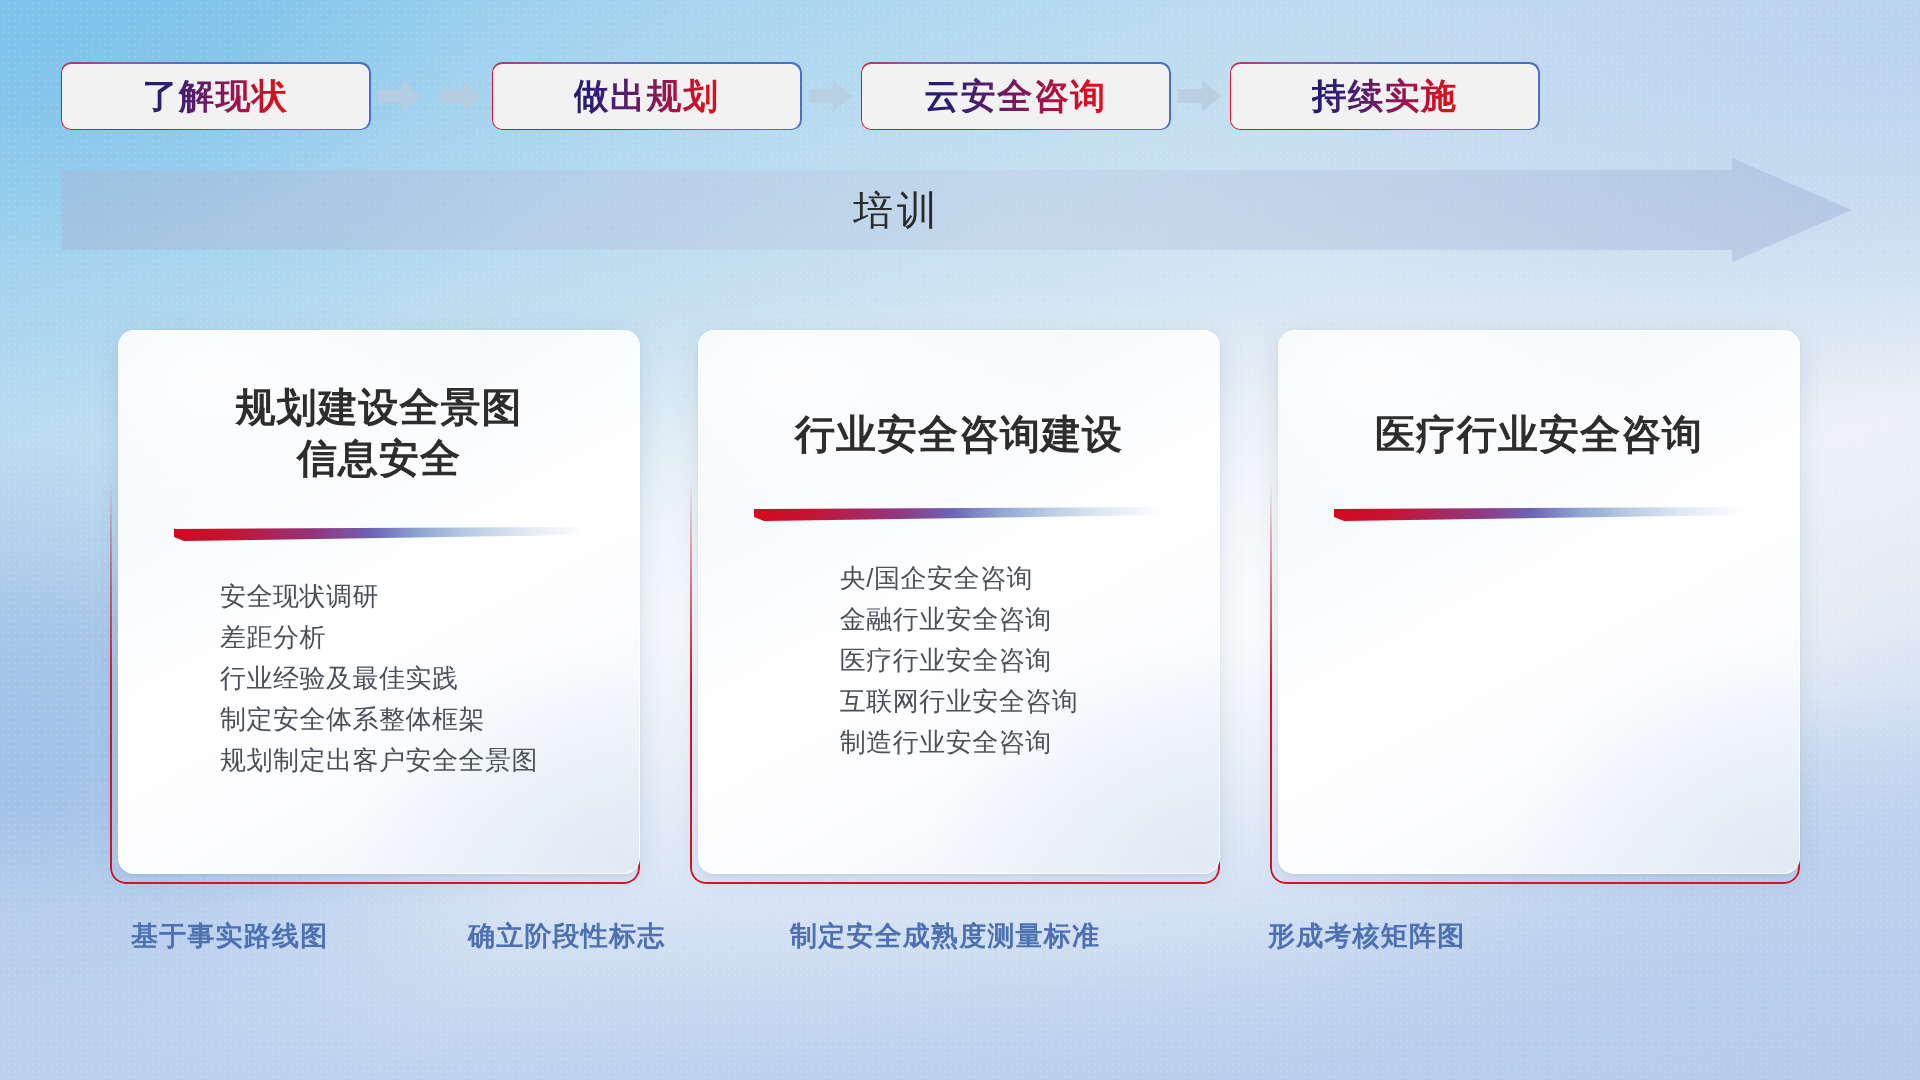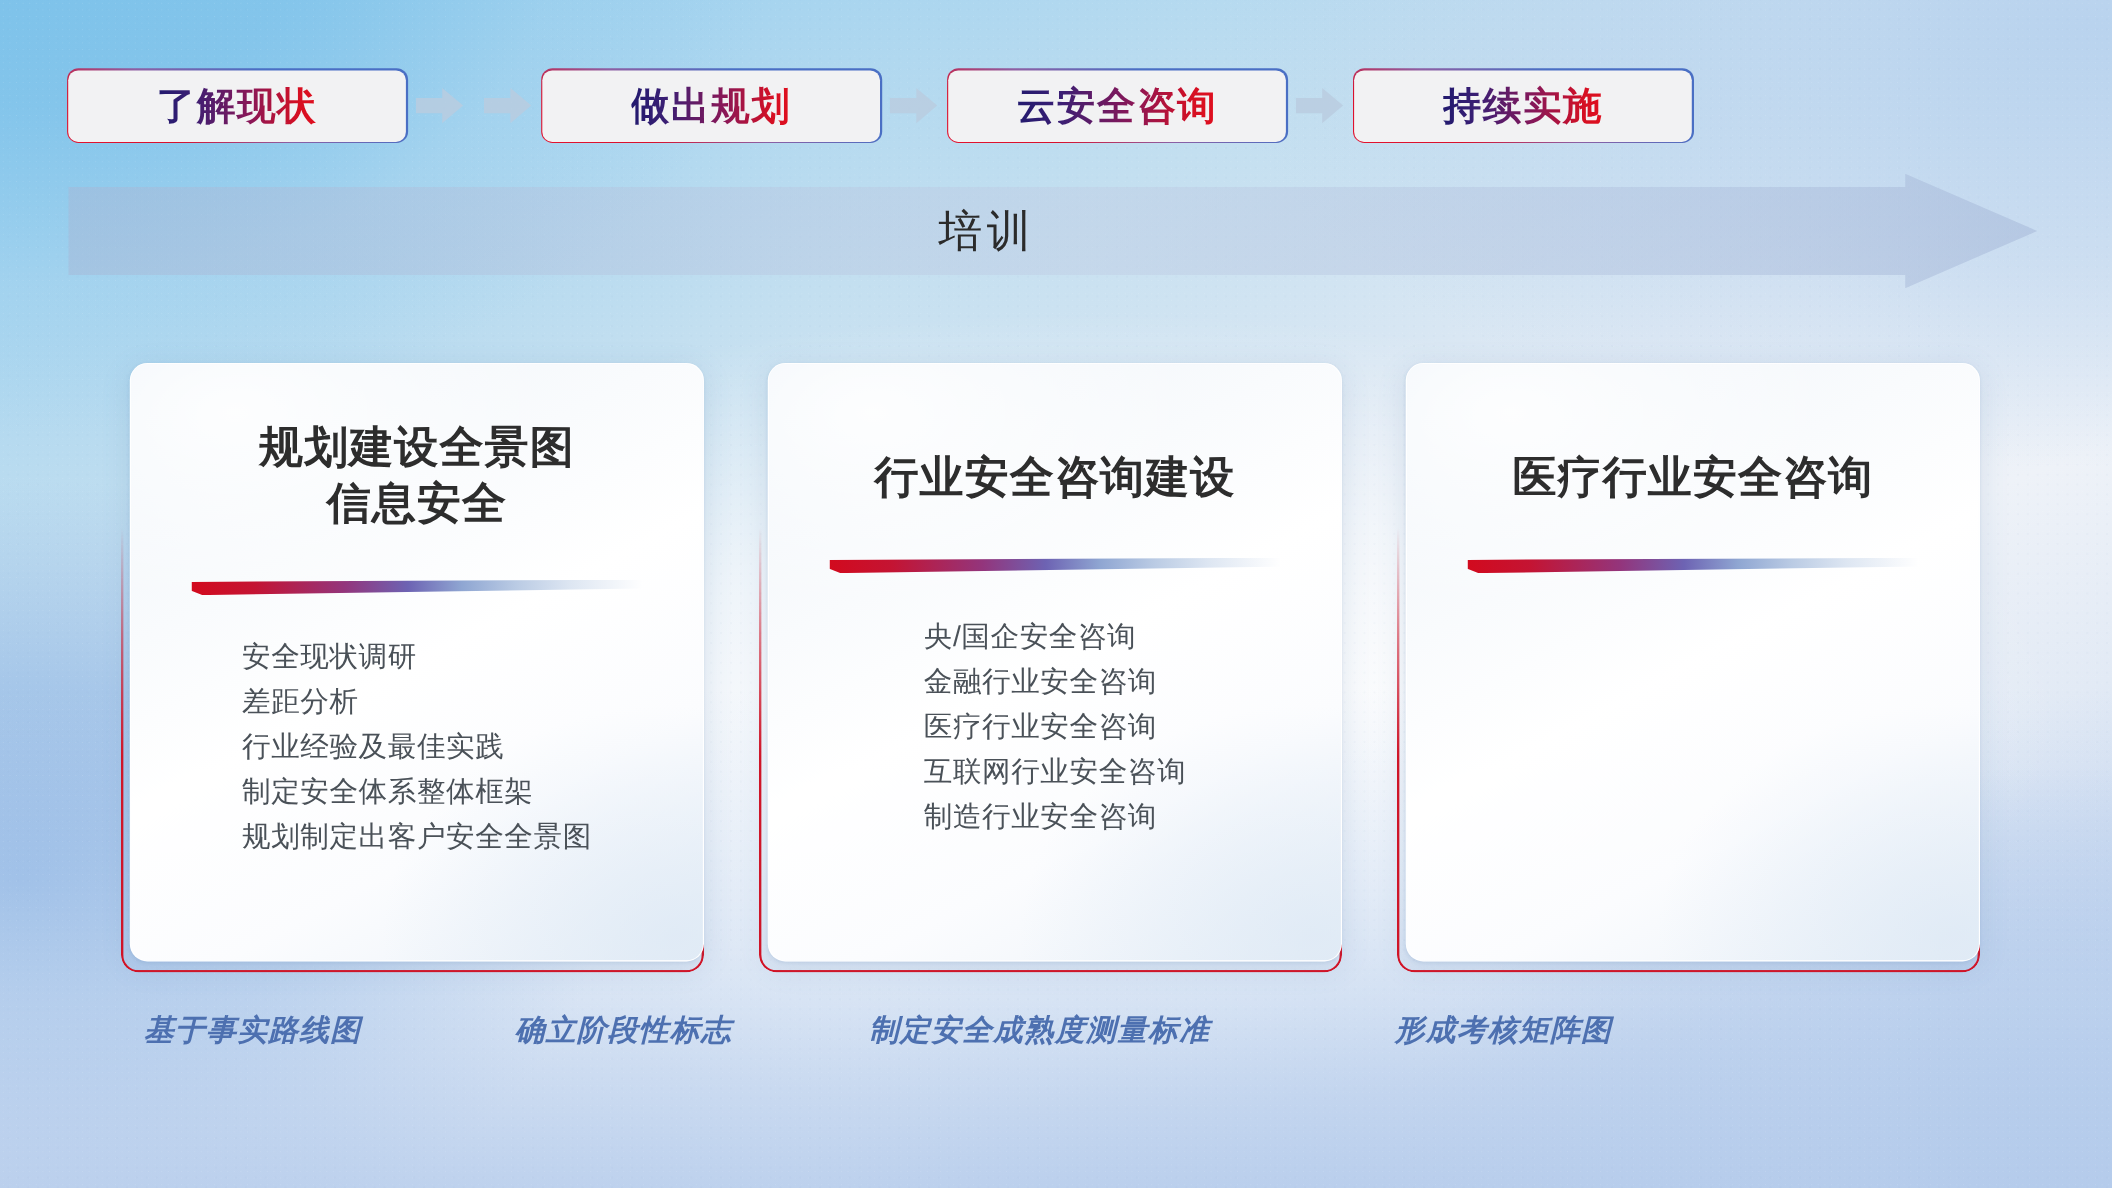--- a/index.html
+++ b/index.html
@@ -180,21 +180,21 @@
   .card-list li{
     list-style:none;
     font-size:26px;color:#4a5158;font-weight:400;
     line-height:1;letter-spacing:.5px;
     margin:0 0 15px 0;
   }
   .card-list ul{margin:0;padding:0;}
 
   
   #captions{
-    position:absolute;left:0;top:918px;width:1920px;height:46px;font-style:italic;
+    position:absolute;left:0;top:918px;width:1920px;height:46px;
   }
   .caption{
     position:absolute;top:0;
     font-size:27px;font-weight:700;color:#4d70b0;letter-spacing:1.2px;
     white-space:nowrap;
   }
   .caption.k0{left:131px;}
   .caption.k1{left:468px;}
   .caption.k2{left:790px;}
   .caption.k3{left:1268px;}

